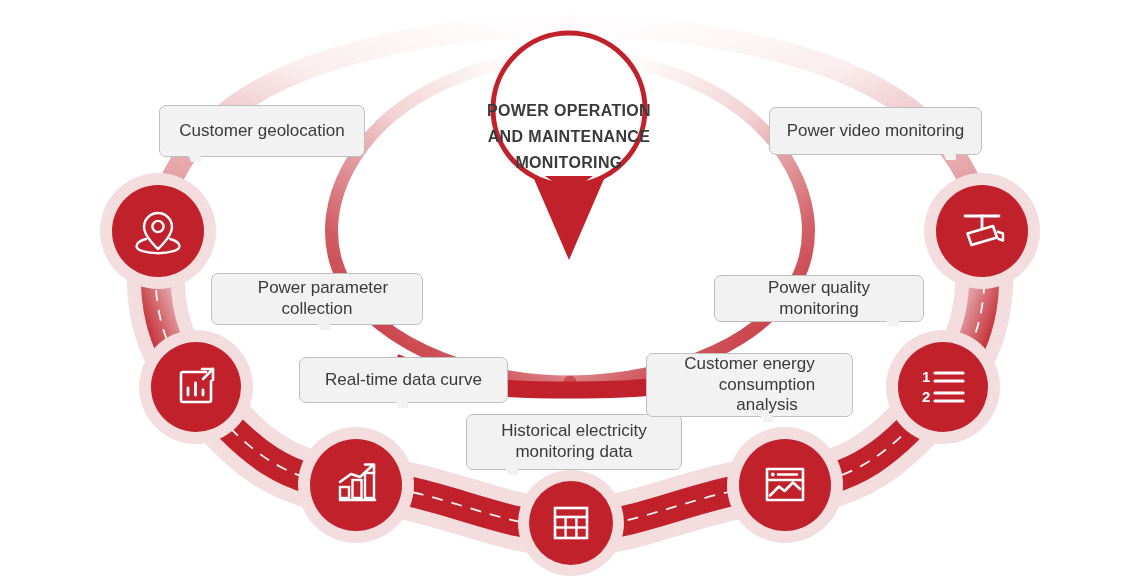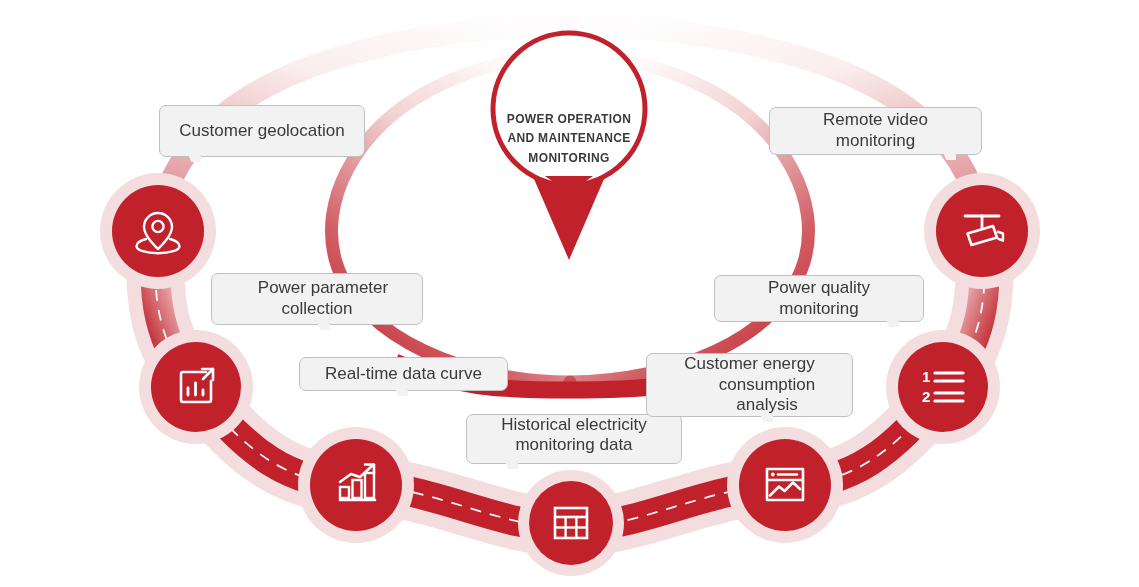--- a/index.html
+++ b/index.html
@@ -58,24 +58,24 @@
   .node svg{position:relative;z-index:3;display:block;}
 
   #center-pin{
     position:absolute;
     z-index:60;
     left:483px;top:26px;
     width:172px;height:240px;
   }
   #center-pin .pin-text{
     position:absolute;
-    left:0;top:84px;
+    left:0;top:72px;
     width:172px;
     text-align:center;
-    font-size:12px;
+    font-size:16px;
     font-weight:bold;
     letter-spacing:.35px;
     line-height:1.62;
     color:#3A3A3A;
   }
   #center-pin .pin-text span{display:block;}
 </style>
 </head>
 <body>
 
@@ -254,26 +254,26 @@
   </div>
 
   <div class="callout" style="left:211px;top:273px;width:212px;height:52px;">
     <span>
       <span style="display:block;margin-left:12px;">Power parameter</span>
       <span style="display:block;">collection</span>
     </span>
     <span class="tail" style="left:105px;"></span>
   </div>
 
-  <div class="callout" style="left:299px;top:357px;width:209px;height:34px;">
+  <div class="callout" style="left:299px;top:357px;width:209px;height:46px;">
     <span>Real-time data curve</span>
     <span class="tail" style="left:95px;"></span>
   </div>
 
-  <div class="callout" style="left:466px;top:414px;width:216px;height:50px;align-items:flex-end;">
+  <div class="callout" style="left:466px;top:414px;width:216px;height:56px;">
     <span>
       <span style="display:block;">Historical electricity</span>
       <span style="display:block;">monitoring data</span>
     </span>
     <span class="tail" style="left:38px;"></span>
   </div>
 
   <div class="callout" style="left:646px;top:353px;width:207px;height:64px;">
     <span>
       <span style="display:block;">Customer energy</span>
@@ -281,17 +281,17 @@
     </span>
     <span class="tail" style="left:113px;"></span>
   </div>
 
   <div class="callout" style="left:714px;top:275px;width:210px;height:47px;text-align:center;">
     <span>Power quality monitoring</span>
     <span class="tail" style="left:171px;"></span>
   </div>
 
   <div class="callout" style="left:769px;top:107px;width:213px;height:48px;">
-    <span>Remote video monitoring</span>
+    <span>Power video monitoring</span>
     <span class="tail" style="left:173px;"></span>
   </div>
 
 </div>
 
 </body></html>

